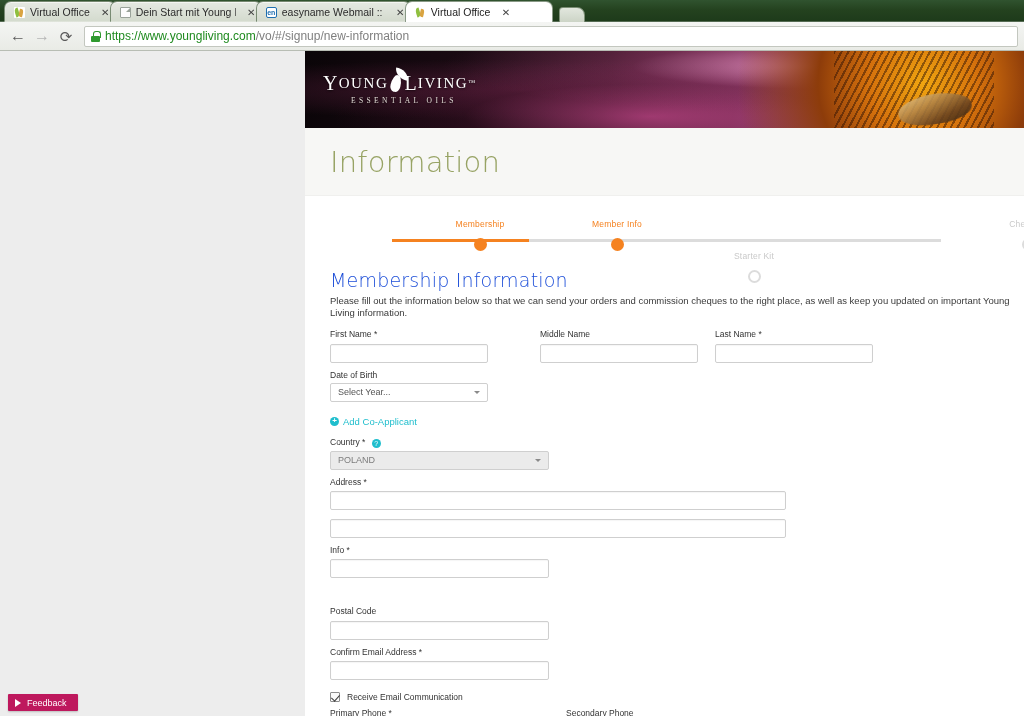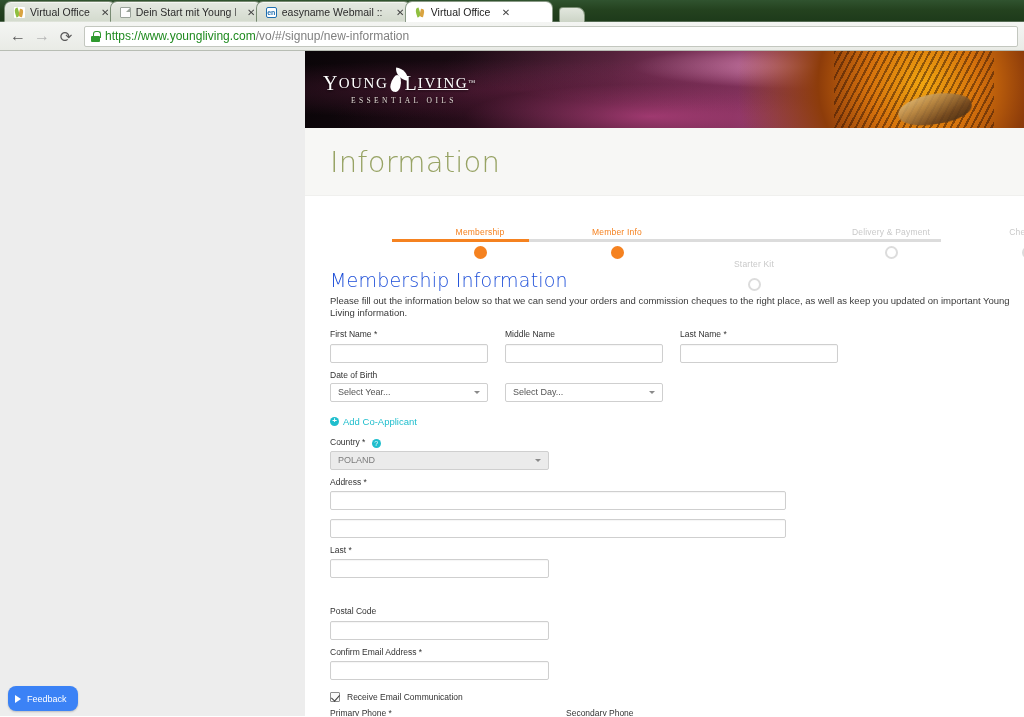--- a/index.html
+++ b/index.html
@@ -315,21 +315,21 @@
     background: #dcdcdc;
   }
   .step-track-done {
     position: absolute;
     left: 0; top: 28px;
     width: 137px; height: 3px;
     background: #f58220;
   }
   .step {
     position: absolute;
-    top: 16px;
+    top: 8px;
     transform: translateX(-50%);
     text-align: center;
     width: 120px;
   }
   .step-label {
     font-size: 8.5px;
     color: #c9c9c9;
     white-space: nowrap;
     letter-spacing: 0.2px;
   }
@@ -361,21 +361,21 @@
     line-height: 12px;
     width: 690px;
     margin: 0 0 10px 6px;
   }
 
   
   .form { margin-left: 6px; }
   .row { display: flex; margin-bottom: 0; }
   .fgroup { margin-bottom: 7px; }
   .col1 { width: 158px; margin-right: 17px; }
-  .col2 { width: 158px; margin-right: 17px; }
+  .col2 { width: 158px; margin-right: 17px; margin-left: 35px; }
   .col3 { width: 158px; }
   .w-wide { width: 456px; }
   .w-mid  { width: 219px; margin-right: 17px; }
   .w-half { width: 219px; }
 
   .flabel {
     font-size: 8.5px;
     color: #333333;
     margin-bottom: 3px;
     display: block;
@@ -480,23 +480,23 @@
     border: solid #3c3c3c;
     border-width: 0 1.6px 1.6px 0;
     transform: rotate(42deg);
   }
   .check-label { font-size: 8.5px; color: #333; }
 
   
   .feedback {
     position: absolute;
     left: 8px; bottom: 5px;
-    height: 25px;
-    background: #3b82f6;
-    border-radius: 8px;
+    height: 17px;
+    background: #be185d;
+    border-radius: 1px;
     display: flex;
     align-items: center;
     padding: 0 11px 0 7px;
     color: #ffffff;
     font-size: 9px;
     cursor: pointer;
     box-shadow: 0 1px 2px rgba(0,0,0,0.2);
   }
   .feedback .tri {
     width: 0; height: 0;
@@ -559,21 +559,21 @@
     <div class="hero">
       <div class="hero-bg"></div>
       <div class="hero-stripes"></div>
       <div class="hero-bee"></div>
       <div class="logo">
         <div class="logo-main">
           <span>Y</span>
             <span style="font-size:15px;letter-spacing:1.6px;">OUNG</span>
           <span class="logo-drop"></span>
           <span>L</span>
-            <span style="font-size:15px;letter-spacing:1.6px;text-decoration:underline;">IVING</span>
+            <span style="font-size:15px;letter-spacing:1.6px;">IVING</span>
             <span class="logo-tm">™</span>
         </div>
         <div class="logo-sub">ESSENTIAL OILS</div>
       </div>
     </div>
 
     <div class="titleband">
       <div class="page-title">Information</div>
     </div>
 
@@ -587,24 +587,20 @@
         <div class="step done" style="left:88px;">
           <div class="step-label">Membership</div>
           <div class="step-dot"></div>
         </div>
         <div class="step done" style="left:225px;">
           <div class="step-label">Member Info</div>
           <div class="step-dot"></div>
         </div>
         <div class="step" style="left:362px;margin-top:32px;">
           <div class="step-label">Starter Kit</div>
-          <div class="step-dot"></div>
-        </div>
-        <div class="step" style="left:499px;">
-          <div class="step-label">Delivery &amp; Payment</div>
           <div class="step-dot"></div>
         </div>
         <div class="step" style="left:636px;">
           <div class="step-label">Checkout</div>
           <div class="step-dot"></div>
         </div>
       </div>
 
       
       <div class="section-head">Membership Information</div>
@@ -630,24 +626,20 @@
         <div class="row">
           <div class="col1 fgroup">
             <label class="flabel">Date of Birth</label>
             <div class="fselect">
               <span>Select Year...</span>
               <span class="caret"></span>
             </div>
           </div>
           <div class="col3 fgroup">
             <label class="flabel">&nbsp;</label>
-            <div class="fselect">
-              <span>Select Day...</span>
-              <span class="caret"></span>
-            </div>
           </div>
         </div>
       </div>
 
       
       <div class="addco">
         <span class="plus-icon">+</span>
         <span>Add Co-Applicant</span>
       </div>
 
@@ -666,21 +658,21 @@
 
         <div class="fgroup w-wide">
           <label class="flabel">Address *</label>
           <input class="finput" type="text" value="" style="">
         </div>
         <div class="fgroup w-wide">
           <input class="finput" type="text" value="" style="">
         </div>
 
         <div class="fgroup" style="width:219px;">
-          <label class="flabel">Last *</label>
+          <label class="flabel">Info *</label>
           <input class="finput" type="text" value="" style="">
         </div>
 
         <div class="fgroup" style="width:219px;margin-top:28px;">
           <label class="flabel">Postal Code</label>
           <input class="finput" type="text" value="" style="">
         </div>
 
         <div class="row">
           <div class="w-half fgroup">

